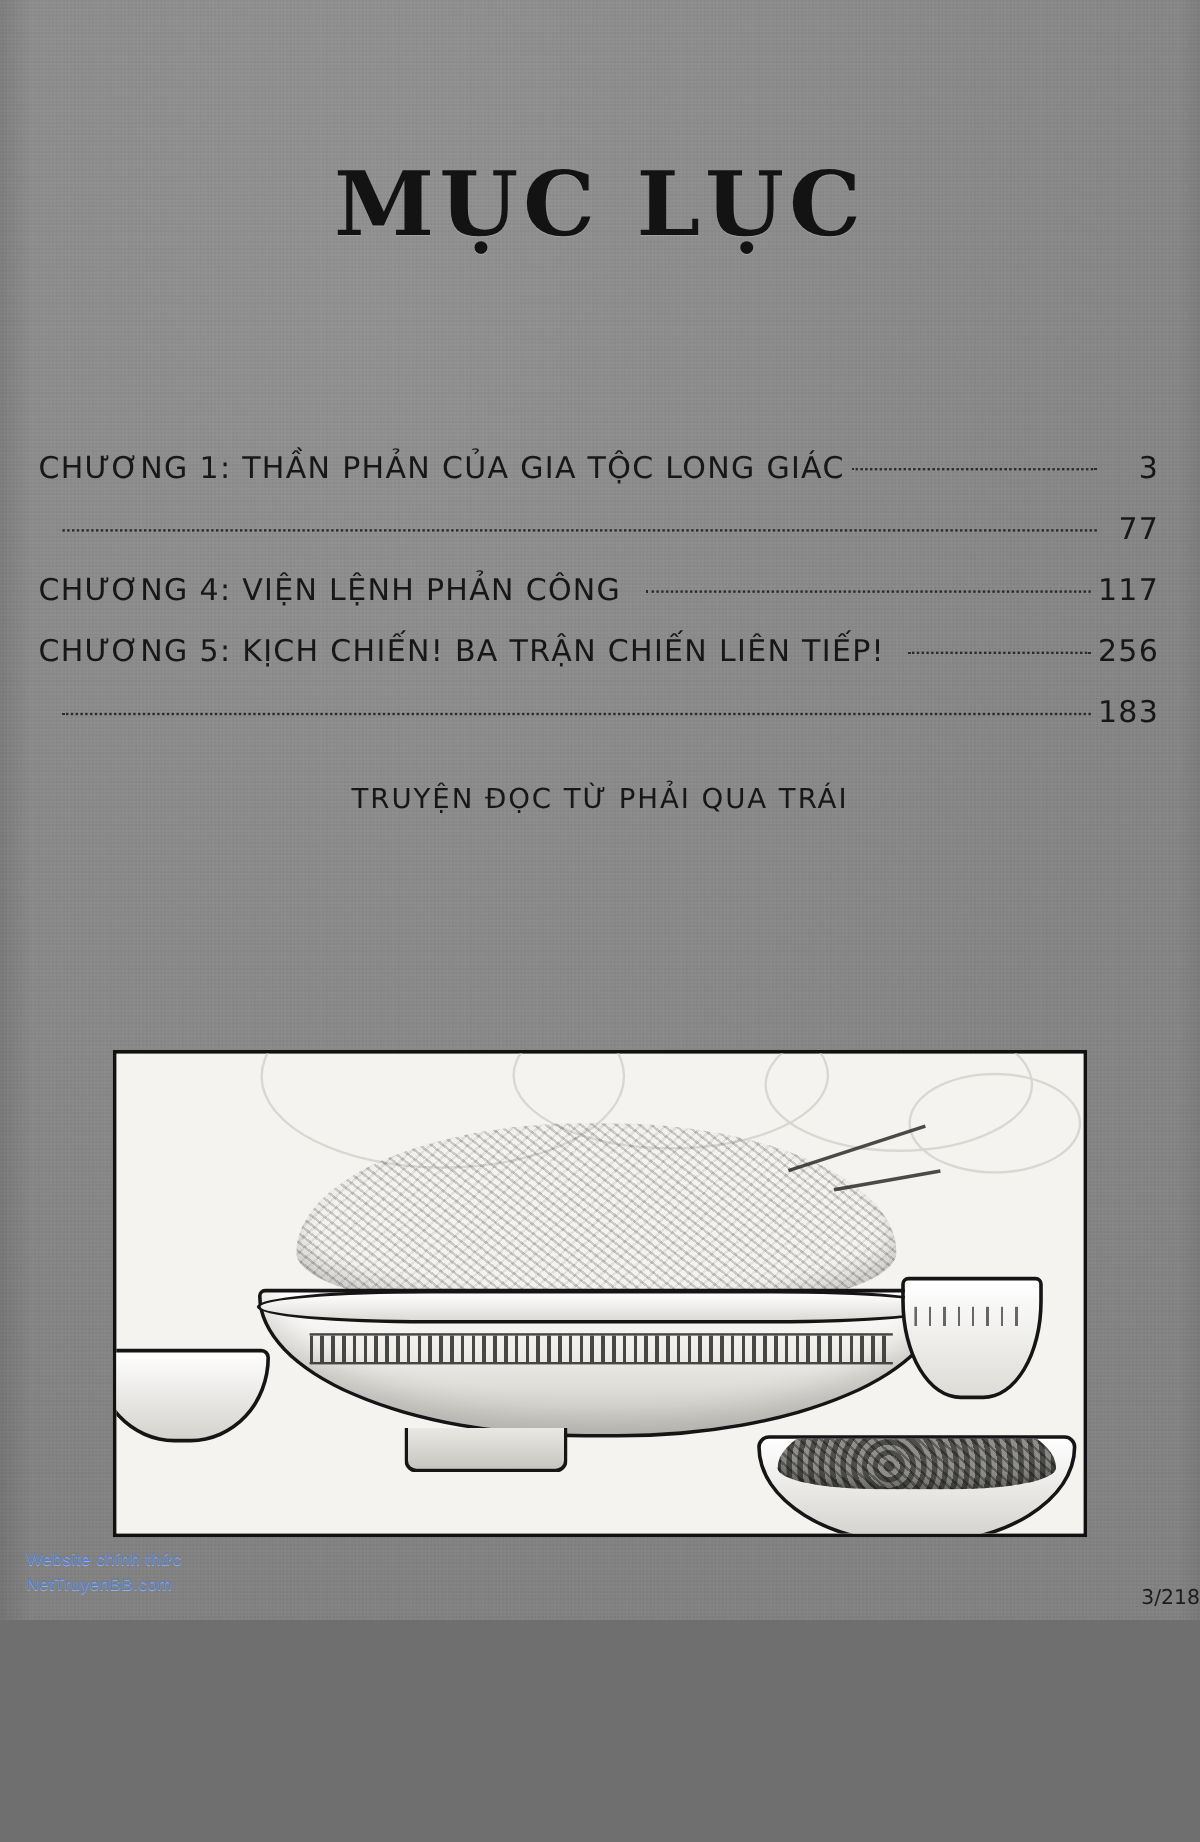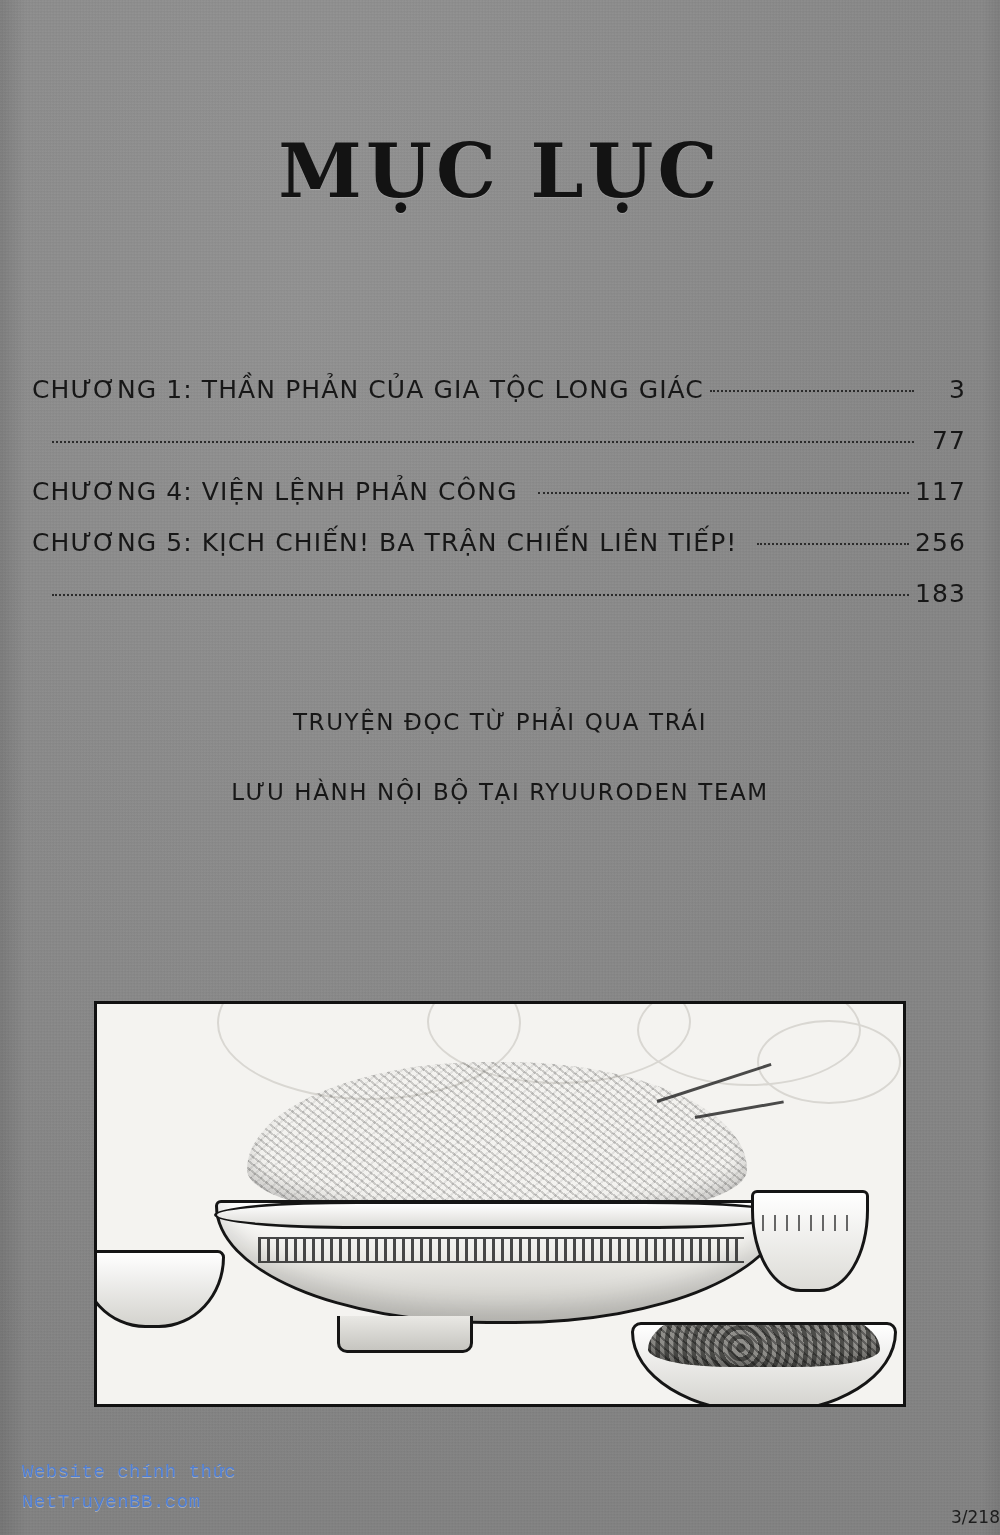--- a/index.html
+++ b/index.html
@@ -3,21 +3,21 @@
 <meta charset="utf-8">
 <style>
   html, body {
     margin: 0;
     padding: 0;
     background: #6f6f6f;
   }
   #page {
     position: relative;
     width: 1000px;
-    height: 1535px;
+    height: 1350px;
     overflow: hidden;
     background:
       radial-gradient(ellipse at 30% 20%, rgba(255,255,255,0.05), rgba(0,0,0,0.04) 70%),
       linear-gradient(180deg, #8c8c8c 0%, #8a8a8a 35%, #898989 70%, #868686 100%);
     font-family: "DejaVu Sans", sans-serif;
     color: #1a1a1a;
   }
   
   #page::before {
     content: "";
@@ -88,21 +88,21 @@
   .toc-page {
     white-space: nowrap;
     font-size: 25px;
     min-width: 46px;
     text-align: right;
     font-variant: small-caps;
   }
 
   
   .notes {
-    margin-top: 90px;
+    margin-top: 34px;
     text-align: center;
   }
   .note {
     font-family: "DejaVu Sans", sans-serif;
     font-variant: small-caps;
     font-size: 23px;
     letter-spacing: 1.6px;
     color: #171717;
     margin: 0 0 44px 0;
   }
@@ -281,22 +281,22 @@
   }
   .k1 { width: 120px; left: 560px; top: 96px; transform: rotate(-18deg); }
   .k2 { width: 90px;  left: 598px; top: 112px; transform: rotate(-10deg); }
 
   
   .watermark {
     position: absolute;
     left: 22px;
     bottom: 18px;
     z-index: 6;
-    font-family: Liberation Mono, monospace;
-    font-size: 19px;
+    font-family: Liberation Sans, sans-serif;
+    font-size: 14px;
     line-height: 1.55;
     color: #4f7fd6;
     text-shadow: 0 1px 0 rgba(255,255,255,0.35);
   }
   .watermark div { letter-spacing: 0.5px; }
   .page-counter {
     position: absolute;
     right: 0;
     bottom: 8px;
     z-index: 6;
@@ -345,21 +345,20 @@
       <div class="toc-row">
         <span class="toc-gap"></span>
         <span class="toc-dots"></span>
         <span class="toc-page">183</span>
       </div>
 
     </div>
 
     <div class="notes">
       <p class="note">TRUYỆN ĐỌC TỪ PHẢI QUA TRÁI</p>
-      <p class="note">LƯU HÀNH NỘI BỘ TẠI RYUURODEN TEAM</p>
     </div>
 
     <div class="panel-wrap">
       <div class="panel">
         <div class="steam s1"></div>
         <div class="steam s2"></div>
         <div class="steam s3"></div>
         <div class="steam s4"></div>
 
         <div class="pile">

